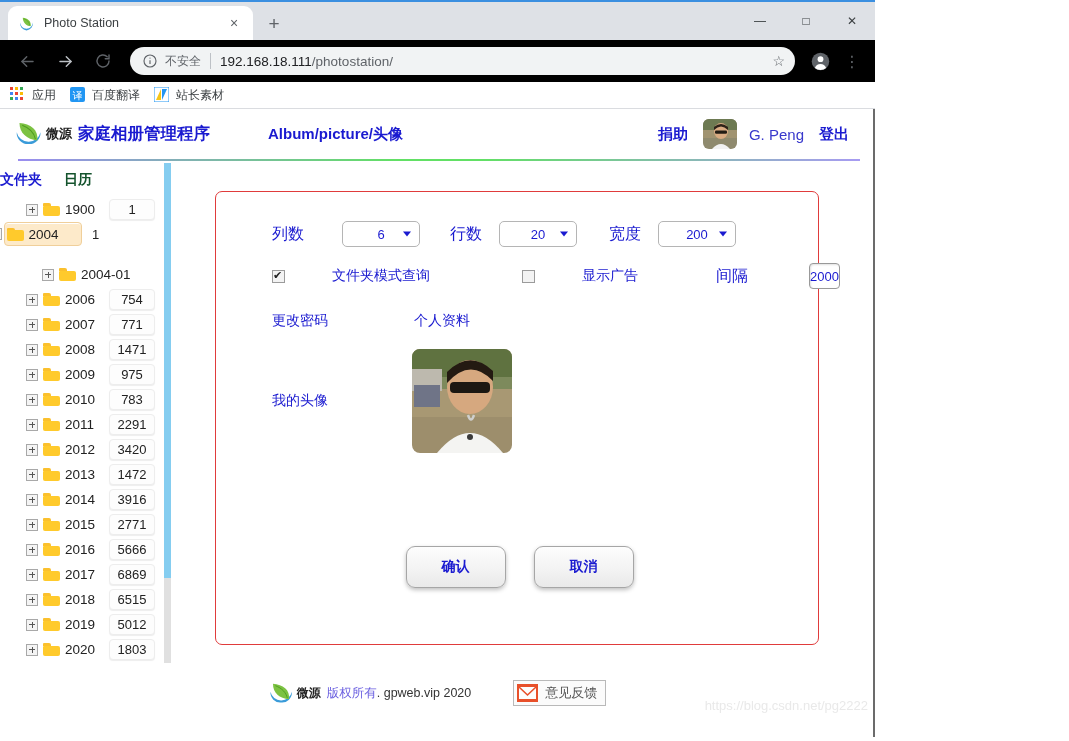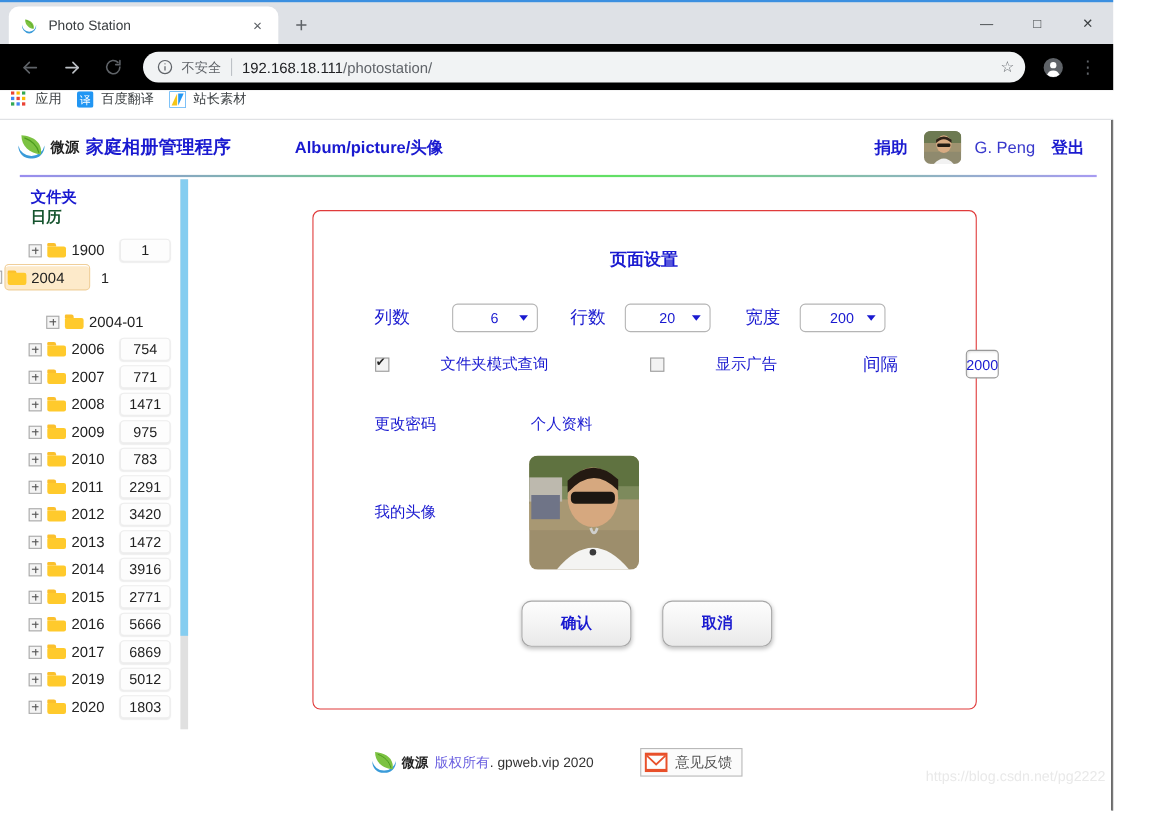--- a/index.html
+++ b/index.html
@@ -4,21 +4,21 @@
 <style>
   * { box-sizing: border-box; margin: 0; padding: 0; }
   html, body {
     width: 1069px; height: 741px;
     font-family: "Liberation Sans", "DejaVu Sans", sans-serif;
     background: #ffffff;
     overflow: hidden;
   }
 
   
-  #browser { width: 1012px; height: 741px; position: relative; }
+  #browser { width: 875px; height: 741px; position: relative; }
 
   .titlebar {
     height: 40px; background: #dee1e6;
     position: relative;
     border-top: 2px solid #3b8fe0;
     display: flex; align-items: flex-end;
   }
   .tab {
     margin-left: 8px;
     width: 245px; height: 34px;
@@ -83,21 +83,21 @@
   }
   .tb-right { display: flex; align-items: center; }
   .tb-icon {
     width: 30px; height: 30px; margin-left: 2px;
     display: flex; align-items: center; justify-content: center;
     color: #5f6368;
   }
 
   .bookmarks {
     height: 27px; background: #ffffff;
-    display: flex; align-items: flex-start; padding: 0 10px;
+    display: flex; align-items: center; padding: 0 10px;
     border-bottom: 1px solid #dadce0;
   }
   .bm {
     display: flex; align-items: center; margin-right: 14px;
     font-size: 12px; color: #3c4043; white-space: nowrap;
   }
   .bm-ico { width: 16px; height: 16px; margin-right: 6px; flex: 0 0 16px; }
 
   
   #page {
@@ -152,21 +152,21 @@
 
   .content-row { display: flex; height: 506px; }
 
   
   .sidebar {
     width: 160px; flex: 0 0 160px;
     position: relative;
     padding-top: 10px;
   }
   .side-tabs {
-    display: flex; padding-left: 28px; margin-bottom: 8px; flex-direction: column;
+    display: flex; margin-bottom: 8px;
   }
   .side-tab {
     font-size: 14px; font-weight: bold; margin-right: 22px;
     font-family: "DejaVu Sans", sans-serif;
   }
   .side-tab.active { color: #1a1ad0; }
   .side-tab.inactive { color: #14532d; }
 
   .tree { padding-left: 0; }
   .node {
@@ -304,21 +304,21 @@
     width: 78px; height: 26px;
     border: 1px solid #999; border-radius: 4px;
     background: #fff;
     display: flex; align-items: center; justify-content: center;
     font-size: 13px; color: #1a1ad0;
     box-shadow: inset 1px 1px 2px rgba(0,0,0,.12);
   }
 
   .links-row {
     display: flex; align-items: center;
-    margin-top: 33px; padding-left: 56px;
+    margin-top: 23px; padding-left: 56px;
   }
   .plink {
     font-size: 14px; color: #1a1ad0;
     font-family: "DejaVu Sans", sans-serif;
   }
 
   .avatar-row {
     display: flex; align-items: center;
     margin-top: 19px; padding-left: 56px;
   }
@@ -619,38 +619,43 @@
             </div>
             <div class="node">
               <span class="expander plus"></span>
               <span class="folder"></span>
               <span class="node-label">2017</span>
               <span class="node-count">6869</span>
             </div>
             <div class="node">
               <span class="expander plus"></span>
               <span class="folder"></span>
+              <span class="node-label">2018</span>
+              <span class="node-count">6515</span>
+            </div>
+            <div class="node">
+              <span class="expander plus"></span>
+              <span class="folder"></span>
               <span class="node-label">2019</span>
               <span class="node-count">5012</span>
             </div>
             <div class="node">
               <span class="expander plus"></span>
               <span class="folder"></span>
               <span class="node-label">2020</span>
               <span class="node-count">1803</span>
             </div>
           </div>
         <div class="side-scroll">
           <div class="side-thumb"></div>
         </div>
       </div>
 
       <div class="main">
         <div class="panel">
-          <div class="panel-title">页面设置</div>
 
           <div class="form-row1">
             <span class="f-label">列数</span>
             <span class="sel" style="margin-left:38px;">
               <span>6</span>
               <span class="caret"></span>
             </span>
             <span class="f-label" style="margin-left:30px;">行数</span>
             <span class="sel" style="margin-left:17px;">
               <span>20</span>

